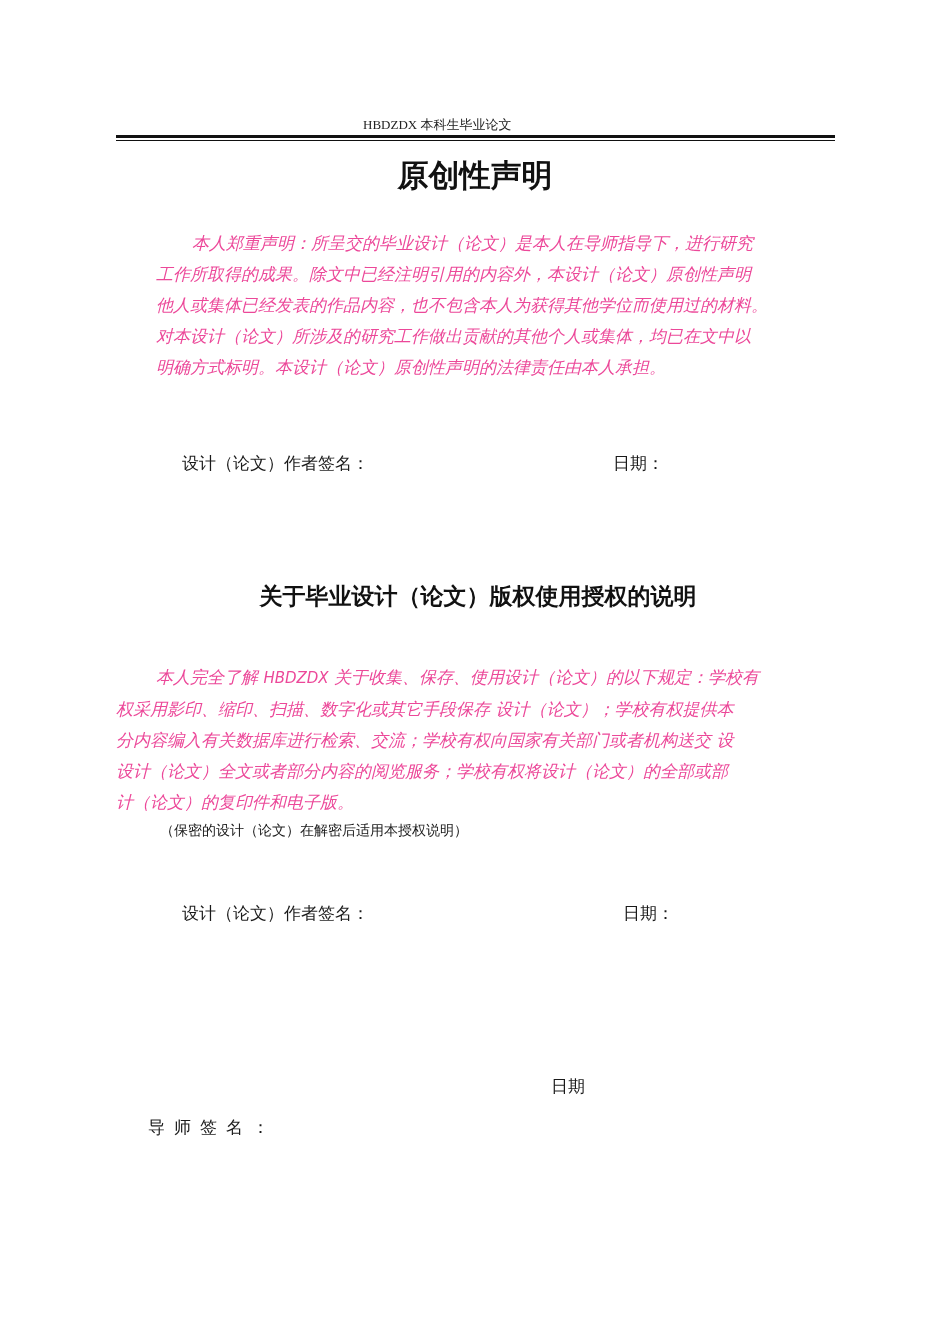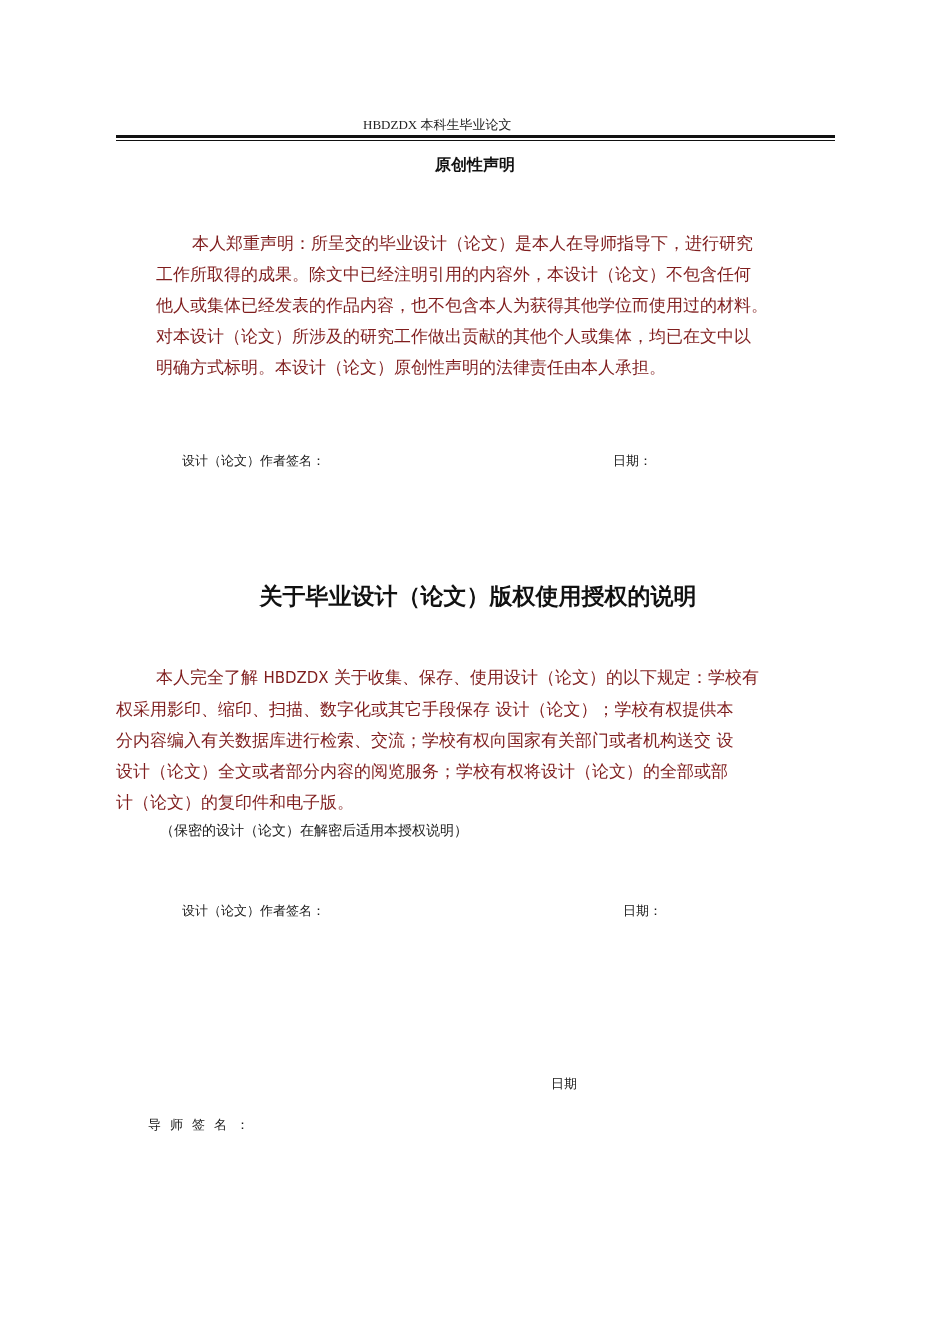--- a/index.html
+++ b/index.html
@@ -54,34 +54,35 @@
       position: absolute;
       left: 0;
       width: 950px;
       text-align: center;
       font-weight: bold;
       font-family: "DejaVu Sans", "Liberation Sans", sans-serif;
       color: #111;
     }
     .title-1 {
       top: 155px;
-      font-size: 16px;
+      font-size: 31px;
     }
     .title-2 {
       top: 581px;
       font-size: 23px;
       left: 3px;
     }
     .para {
       position: absolute;
       font-size: 17px;
       line-height: 31px;
-      color: #7f1d1d;
+      color: #ec4899;
       text-align: justify;
       text-align-last: left;
+      font-style: italic;
     }
     .para-1 {
       left: 156px;
       top: 228px;
       width: 672px;
     }
     .para-2 {
       left: 116px;
       top: 662px;
       width: 712px;
@@ -100,21 +101,21 @@
       position: absolute;
       left: 160px;
       top: 815px;
       font-size: 14px;
       line-height: 31px;
       color: #1a1a1a;
       white-space: nowrap;
     }
     .sig-label, .date-label {
       position: absolute;
-      font-size: 13px;
+      font-size: 17px;
       color: #1a1a1a;
       white-space: nowrap;
     }
     .sig-1 { left: 182px; top: 452px; }
     .date-1 { left: 613px; top: 452px; }
     .sig-2 { left: 182px; top: 902px; }
     .date-2 { left: 623px; top: 902px; }
     .sig-3 { left: 148px; top: 1075px; letter-spacing: 9px; margin-top: 41px; }
     .date-3 { left: 551px; top: 1075px; }
     .latin {
@@ -130,21 +131,21 @@
 </div>
 <div class="header-rule">
   <div class="thick"></div>
   <div class="thin"></div>
 </div>
 
 <div class="title title-1">原创性声明</div>
 
 <div class="para para-1">
   <span class="line indent">本人郑重声明：所呈交的毕业设计（论文）是本人在导师指导下，进行研究</span>
-  <span class="line">工作所取得的成果。除文中已经注明引用的内容外，本设计（论文）不包含任何</span>
+  <span class="line">工作所取得的成果。除文中已经注明引用的内容外，本设计（论文）原创性声明</span>
   <span class="line">他人或集体已经发表的作品内容，也不包含本人为获得其他学位而使用过的材料。</span>
   <span class="line">对本设计（论文）所涉及的研究工作做出贡献的其他个人或集体，均已在文中以</span>
   <span class="line">明确方式标明。本设计（论文）原创性声明的法律责任由本人承担。</span>
 </div>
 
 <div class="sig-label sig-1">设计（论文）作者签名：</div>
 <div class="date-label date-1">日期：</div>
 
 <div class="title title-2">关于毕业设计（论文）版权使用授权的说明</div>
 

